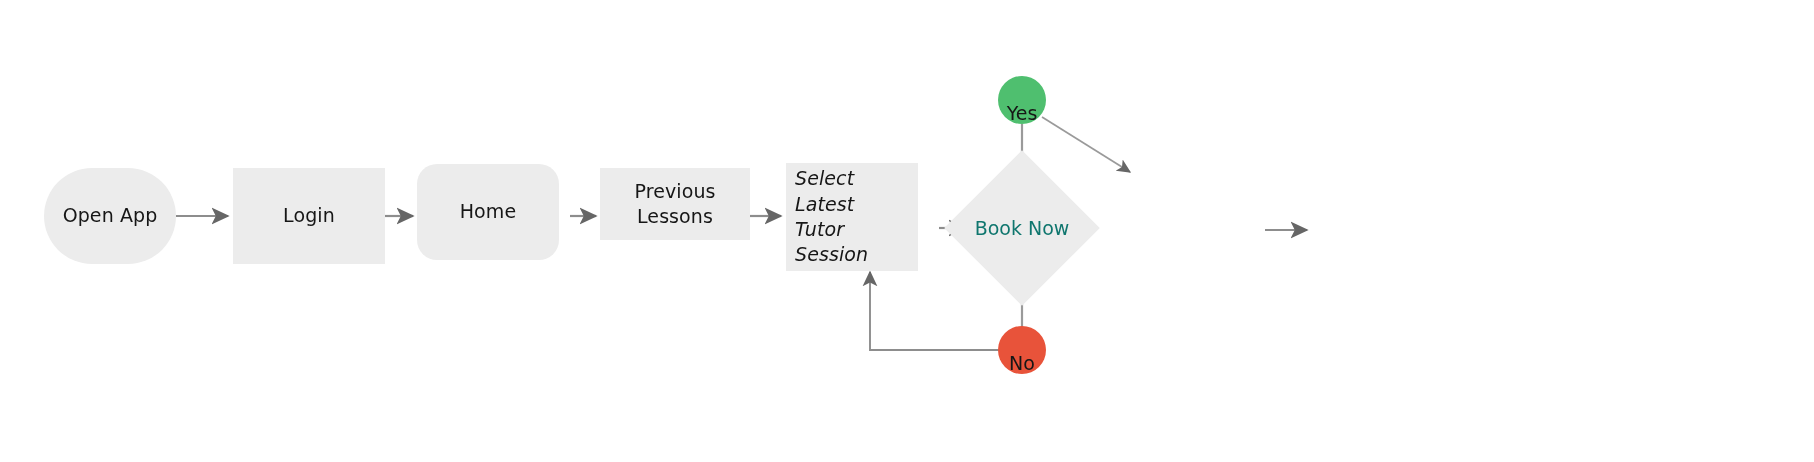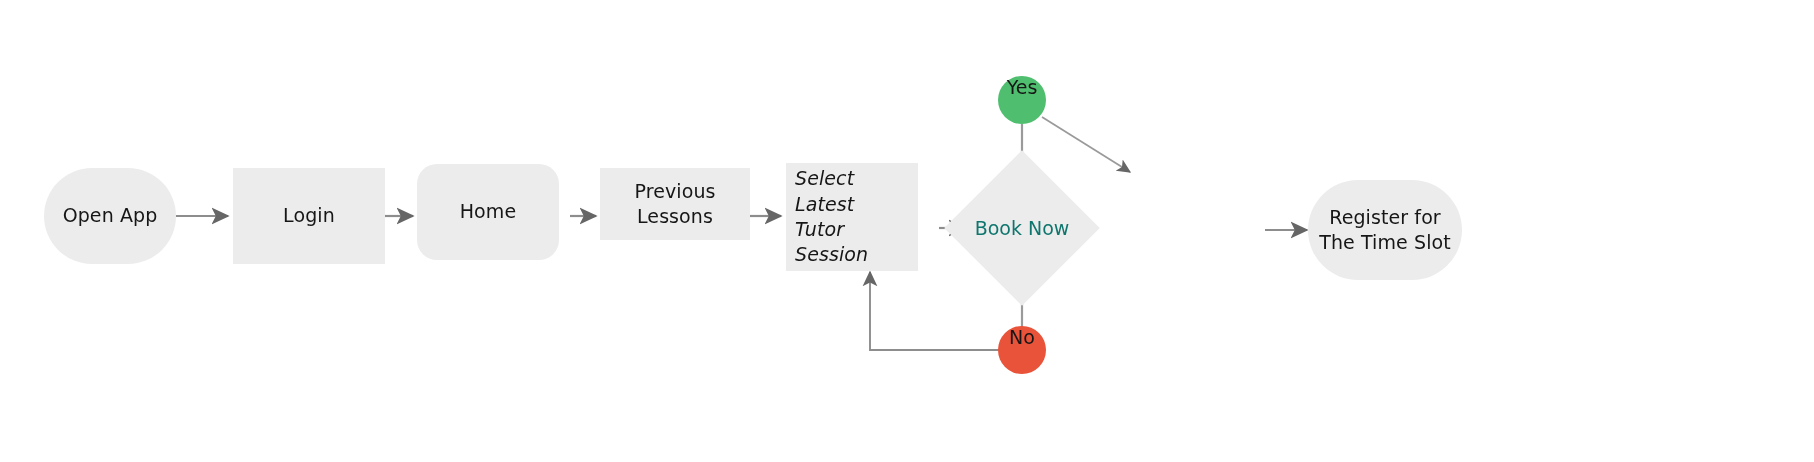--- a/index.html
+++ b/index.html
@@ -75,21 +75,21 @@
     position: relative;
     z-index: 2;
     font-size: 19px;
     color: #0f766e;
     white-space: nowrap;
   }
   .node-circle {
     position: absolute;
     border-radius: 50%;
     display: flex;
-    align-items: flex-start;
+    align-items: flex-end;
     justify-content: center;
     color: #161616;
     font-size: 19px;
     box-sizing: border-box;
   }
 </style>
 </head>
 <body>
 
 <div id="flow-canvas">
@@ -170,18 +170,14 @@
 
   <div class="node-circle" style="left:998px; top:76px; width:48px; height:48px; background:#4fbf6f;">
     <span>Yes</span>
   </div>
 
   <div class="node-circle" style="left:998px; top:326px; width:48px; height:48px; background:#e8533a;">
     <span>No</span>
   </div>
 
 
-  <div class="node node-stadium" style="left:1308px; top:180px; width:154px; height:100px;">
-    <span>Register for
-The Time Slot</span>
-  </div>
 
 </div>
 
 </body></html>

